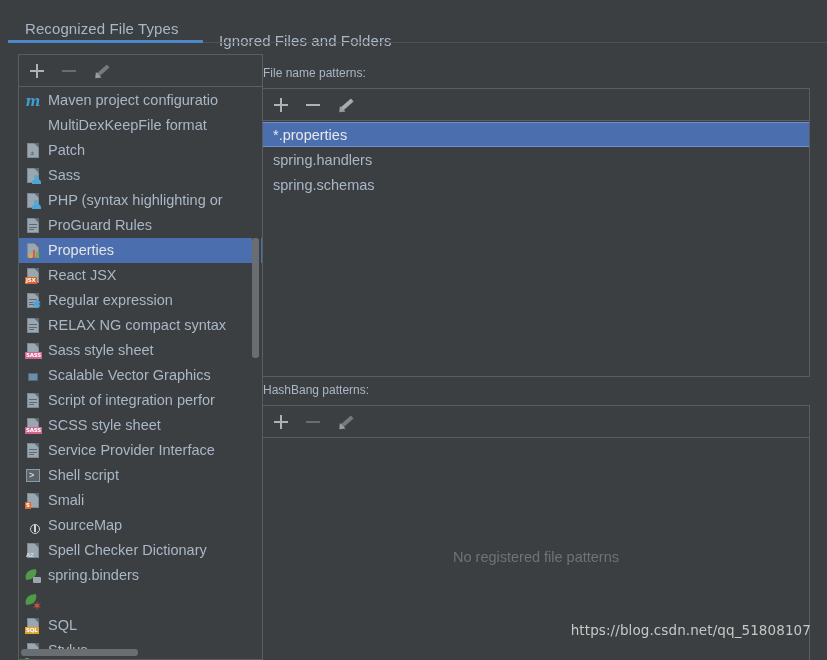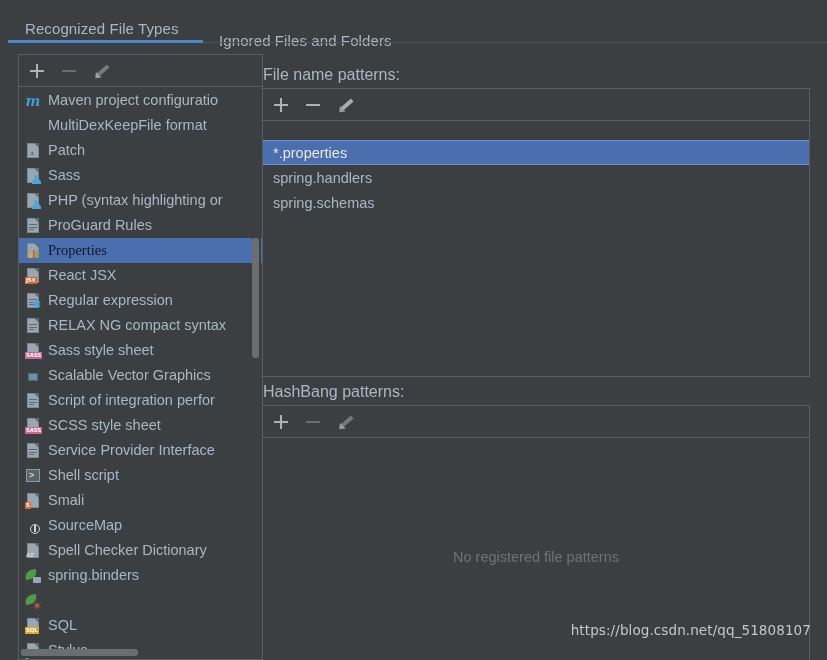--- a/index.html
+++ b/index.html
@@ -106,21 +106,21 @@
     padding-left: 6px;
     white-space: nowrap;
     cursor: default;
   }
   .lrow .ltxt {
     font-size: 14.5px; color: #a9b7c6;
     margin-left: 7px;
     line-height: 25px;
   }
   .lrow.selected { background: #4b6eaf; }
-  .lrow.selected .ltxt { color: #0f172a; font-family: Liberation Serif, serif; }
+  .lrow.selected .ltxt { color: #e5e5e5; }
 
   
   .fi { position: relative; width: 16px; height: 17px; flex: 0 0 16px; }
   .fi .page {
     position: absolute; left: 2px; top: 1px;
     width: 12px; height: 15px;
     background: #9aa7b0;
     border: 1px solid #7d8a93;
   }
   .fi .fold {
@@ -244,21 +244,21 @@
   }
   .lh-thumb {
     position: absolute; bottom: 2px; left: 2px;
     height: 7px;
     background: #6b6e70; border-radius: 3px;
   }
 
   
   .section-label {
     position: absolute;
-    font-size: 16px; color: #a9b7c6;
+    font-size: 12px; color: #a9b7c6;
     white-space: nowrap;
     text-align: right;
   }
   #fnp-label { left: 263px; top: 66px; }
   #hbp-label { left: 263px; top: 383px; }
 
   .rp-panel {
     position: absolute;
     border: 1px solid #5b5e60;
     background: #3c3f41;
@@ -283,21 +283,20 @@
     font-size: 14.5px; color: #a9b7c6;
     white-space: nowrap;
     cursor: default;
   }
   .prow.selected {
     background: #4b6eaf;
     color: #e8e8e8;
     border-top: 1px solid #6f8fd0;
     border-bottom: 1px solid #6f8fd0;
     height: 25px;
-    margin-top: 18px;
   }
   .empty-msg {
     position: absolute; left: 0; top: 0;
     width: 546px; height: 100%;
     display: flex; align-items: center; justify-content: center;
     font-size: 14.5px; color: #6f7375;
   }
 
   
   .watermark {

